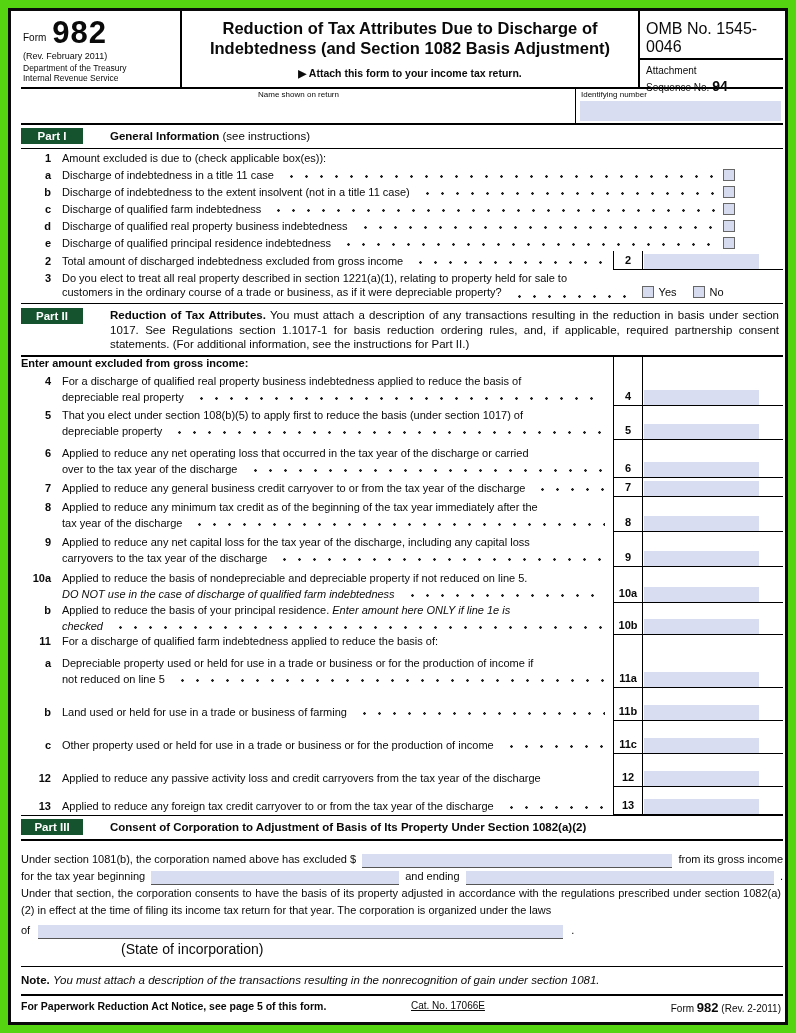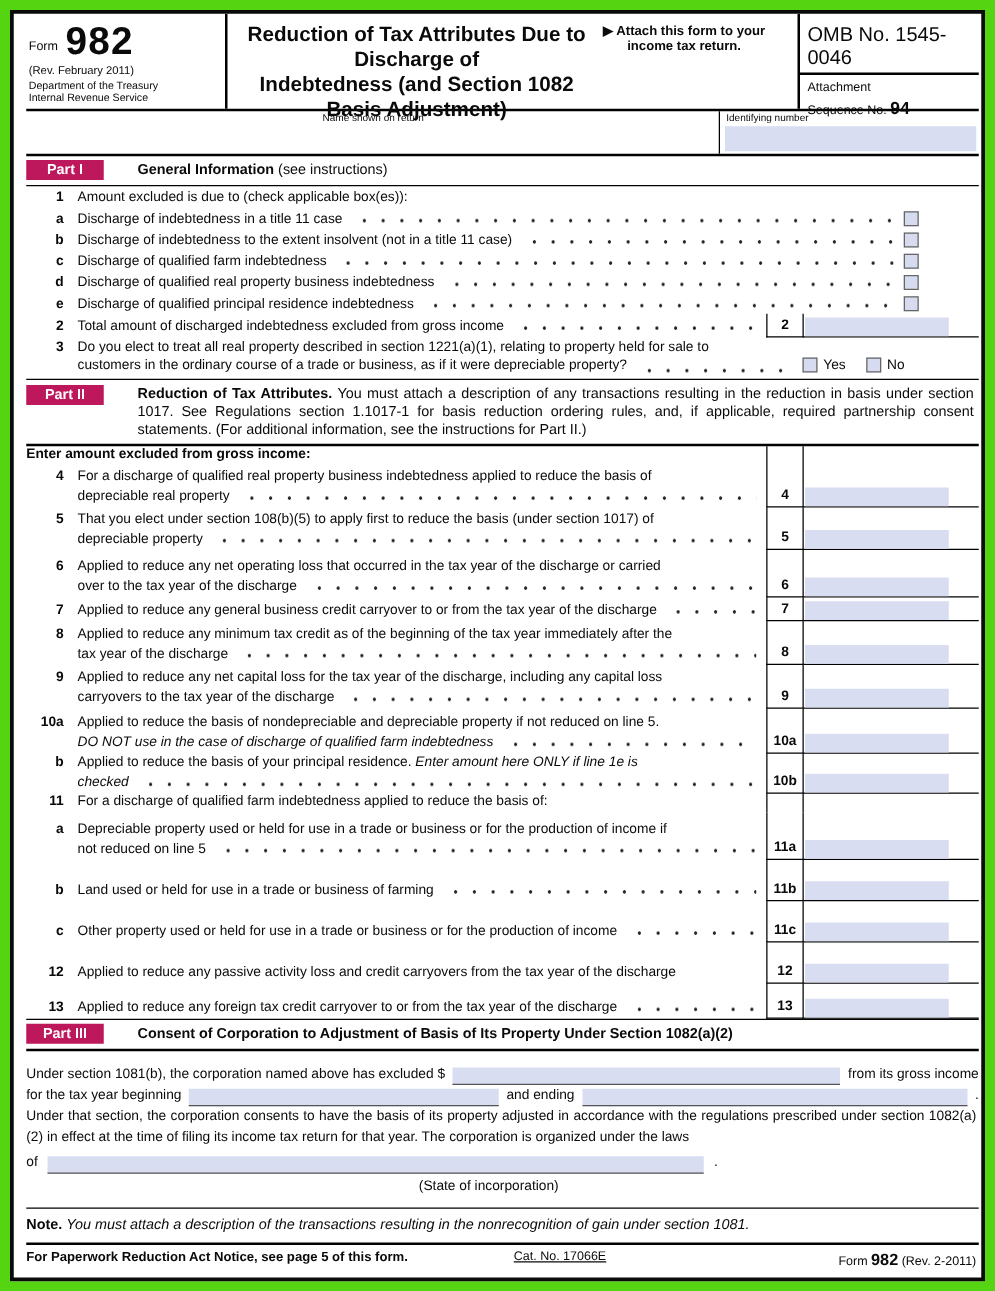--- a/index.html
+++ b/index.html
@@ -22,39 +22,39 @@
 
   
   .hdr { display:flex; border-bottom:2px solid #000; height:78px; }
   .hdr-left { width:159px; padding:6px 6px 2px 2px; }
   .hdr-left .fw { display:flex; align-items:center; gap:6px; }
   .hdr-left .form-word { font-size:10px; padding-top:10px; }
   .hdr-left .form-num  { font-size:31px; font-weight:800; letter-spacing:1px; line-height:1; }
   .hdr-left .rev  { font-size:9px; margin-top:3px; }
   .hdr-left .dept { font-size:8.5px; line-height:1.2; margin-top:2px; }
   .hdr-center { flex:1; border-left:2px solid #000; border-right:2px solid #000;
-                display:flex; flex-direction:row; justify-content:space-between;
+                display:flex; flex-direction:column; justify-content:space-between;
                 padding:7px 14px 5px; }
   .hdr-title { font-size:16.5px; font-weight:bold; text-align:center; line-height:1.22; }
   .hdr-attach { font-size:10.5px; font-weight:bold; text-align:center; padding-bottom:3px; }
   .hdr-right { width:143px; display:flex; flex-direction:column; }
   .omb { font-size:16px; padding:9px 2px 2px 6px; flex:1; }
   .att { border-top:2px solid #000; font-size:10px; padding:4px 2px 2px 6px; line-height:1.3; }
   .att b { font-size:14px; }
 
   
   .name-row { display:flex; height:36px; border-bottom:2px solid #000; }
   .name-col { flex:1; display:flex; flex-direction:column;align-items:center; }
   .id-col   { width:208px; border-left:1.5px solid #000; display:flex; flex-direction:column; padding-left:4px; }
   .sm-label { font-size:8px; padding:1px 0 1px 1px; }
   .strip    { background:#d9ddf1; height:20px; margin:1px 2px 2px 0; }
 
   
   .part-hd { display:flex; align-items:center; padding:3px 0 4px; border-bottom:1.5px solid #000; }
-  .badge { background:#be185d; color:#fff; font-weight:bold; font-size:11.5px;
+  .badge { background:#14532d; color:#fff; font-weight:bold; font-size:11.5px;
            padding:2px 0; width:62px; text-align:center; flex-shrink:0; }
   .part-hd .pt { font-weight:bold; font-size:11.5px; margin-left:27px; }
   .part-hd .pt .norm { font-weight:normal; }
   .part2-hd { display:flex; align-items:flex-start; padding:4px 0 3px; border-bottom:2px solid #000; }
   .part2-hd .desc { flex:1; margin-left:27px; font-size:11.5px; line-height:1.28; text-align:justify; padding-right:4px; }
 
   
   .ln { display:flex; align-items:flex-end; }
   .num { width:30px; text-align:right; font-weight:bold; flex-shrink:0; margin-right:11px; }
   .dots { flex:1 1 auto; height:9px; margin:0 8px 2px 8px; align-self:flex-end;
@@ -83,21 +83,21 @@
 
   
   .yn { display:flex; align-items:center; gap:5px; margin-left:4px; }
   .yn .cbspace2 { width:40px; }
 
   
   .p3 { padding-top:10px; font-size:11px; line-height:17px; }
   .p3line { display:flex; align-items:flex-end; }
   .inline-fill { background:#d9ddf1; border-bottom:1px solid #555; height:14px; display:inline-block; }
   .p3 .txt { white-space:nowrap; }
-  .caption { width:540px; margin-left:100px; text-align:center; font-size:11px; padding-top:2px; }
+  .caption { width:540px; margin-left:100px; text-align:left; font-size:14px; padding-top:2px; }
 
   .note-row { border-top:1.5px solid #000; margin-top:8px; padding:7px 0 8px; font-size:11.5px; }
   .footer { border-top:2px solid #000; display:flex; align-items:flex-start; padding-top:4px; font-size:10px; }
   .footer .fl { width:390px; font-weight:bold; font-size:10.5px; }
   .footer .fc { flex:1;text-decoration:underline; }
   .footer .fr { text-align:right; padding-right:2px; white-space:nowrap; }
   .footer .fr b { font-size:13px; }
 </style>
 </head>
 <body>

